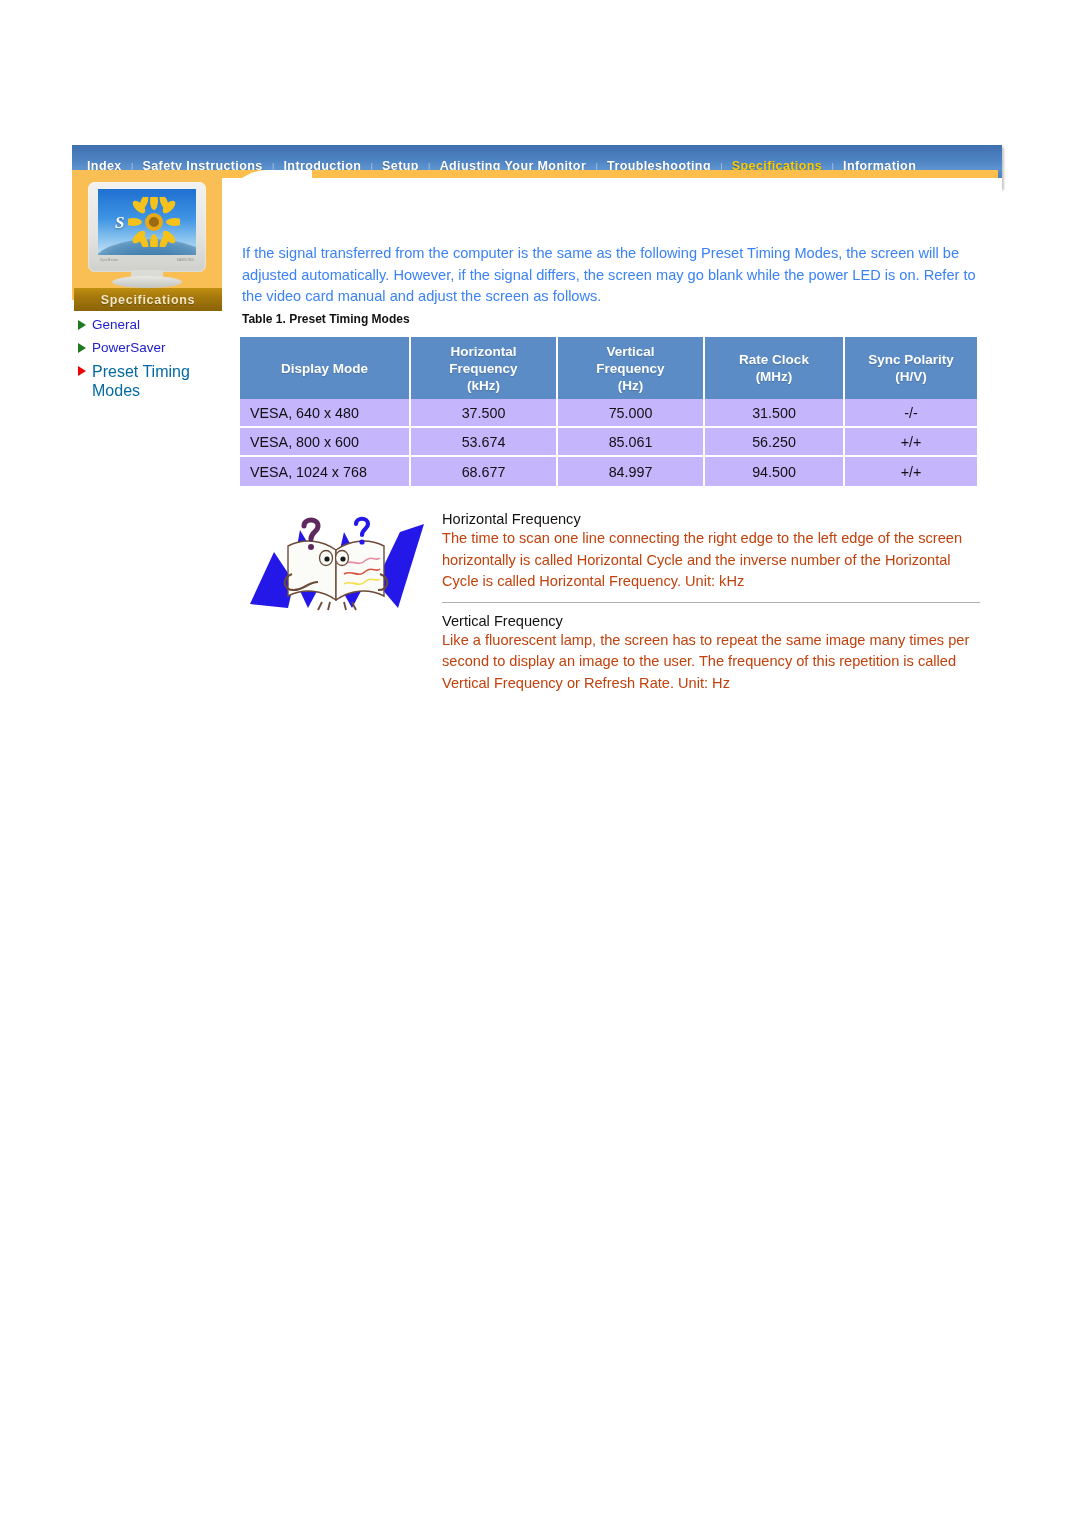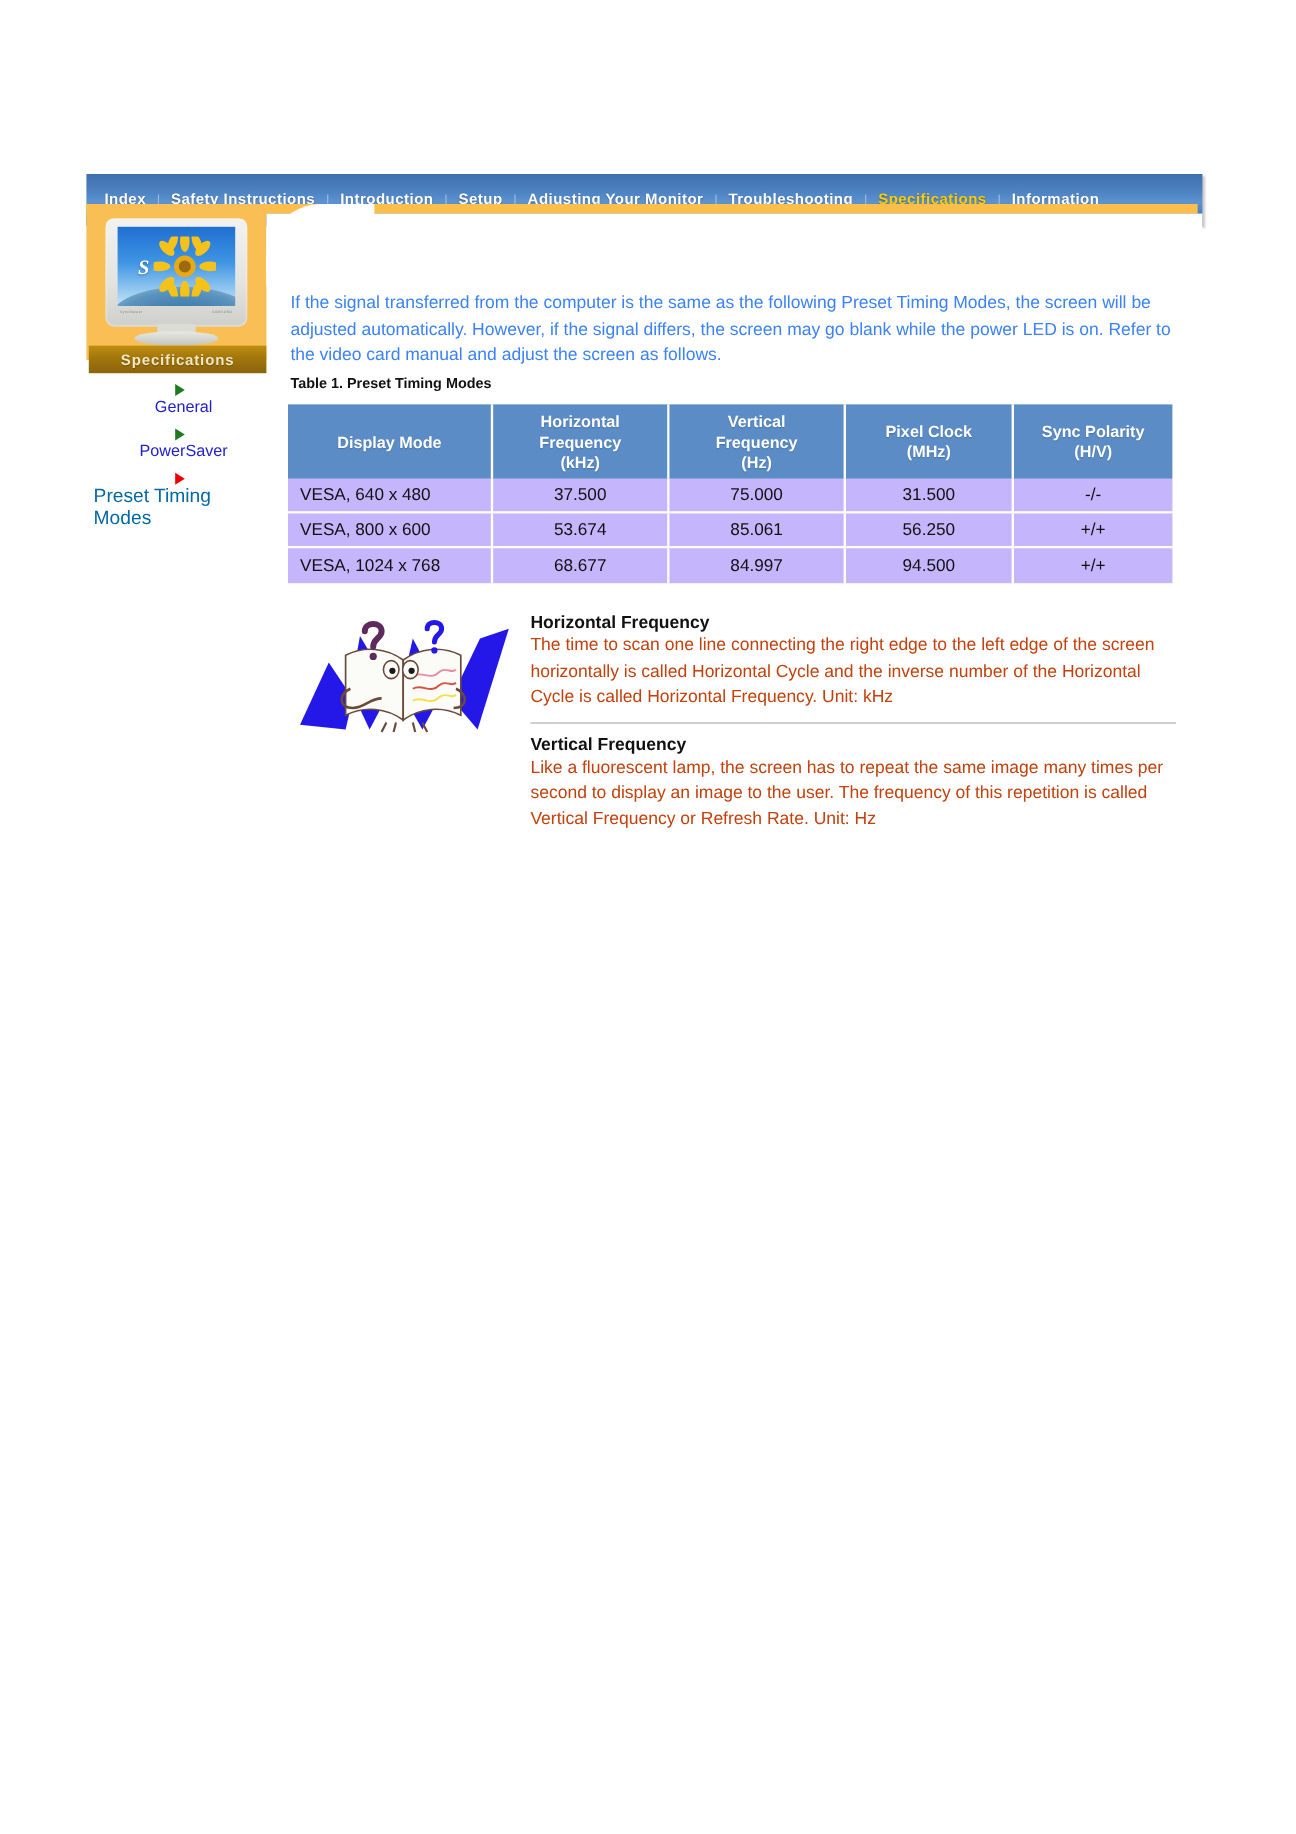--- a/index.html
+++ b/index.html
@@ -171,24 +171,23 @@
   }
 
   #sidebar-links {
     position: absolute;
     left: 78px;
     top: 316px;
     width: 150px;
   }
   .side-link {
     display: flex;
-    align-items: center;
+    align-items: flex-start;
     margin-bottom: 6px;
     cursor: pointer;
-    flex-direction: column;
   }
   .side-arrow {
     width: 0; height: 0;
     border-left: 8px solid #1f7a1f;
     border-top: 5px solid transparent;
     border-bottom: 5px solid transparent;
     margin-top: 4px;
     margin-right: 6px;
     flex: none;
   }
@@ -271,21 +270,21 @@
   }
 
   #freq-text {
     position: absolute;
     left: 442px;
     top: 511px;
     width: 538px;
   }
   .freq-title {
     font-size: 14.6px;
-    font-weight: bold;
+    font-weight: normal;
     color: #111111;
     margin-bottom: 1px;
   }
   .freq-body {
     font-size: 14.6px;
     color: #c2410c;
     line-height: 21.5px;
   }
   #freq-divider {
     height: 1px;
@@ -389,21 +388,21 @@
           <div>Horizontal</div>
           <div>Frequency</div>
           <div>(kHz)</div>
         </th>
         <th>
           <div>Vertical</div>
           <div>Frequency</div>
           <div>(Hz)</div>
         </th>
         <th>
-          <div>Pixel Clock</div>
+          <div>Rate Clock</div>
           <div>(MHz)</div>
         </th>
         <th>
           <div>Sync Polarity</div>
           <div>(H/V)</div>
         </th>
       </tr>
   </thead>
   <tbody>
       <tr>

